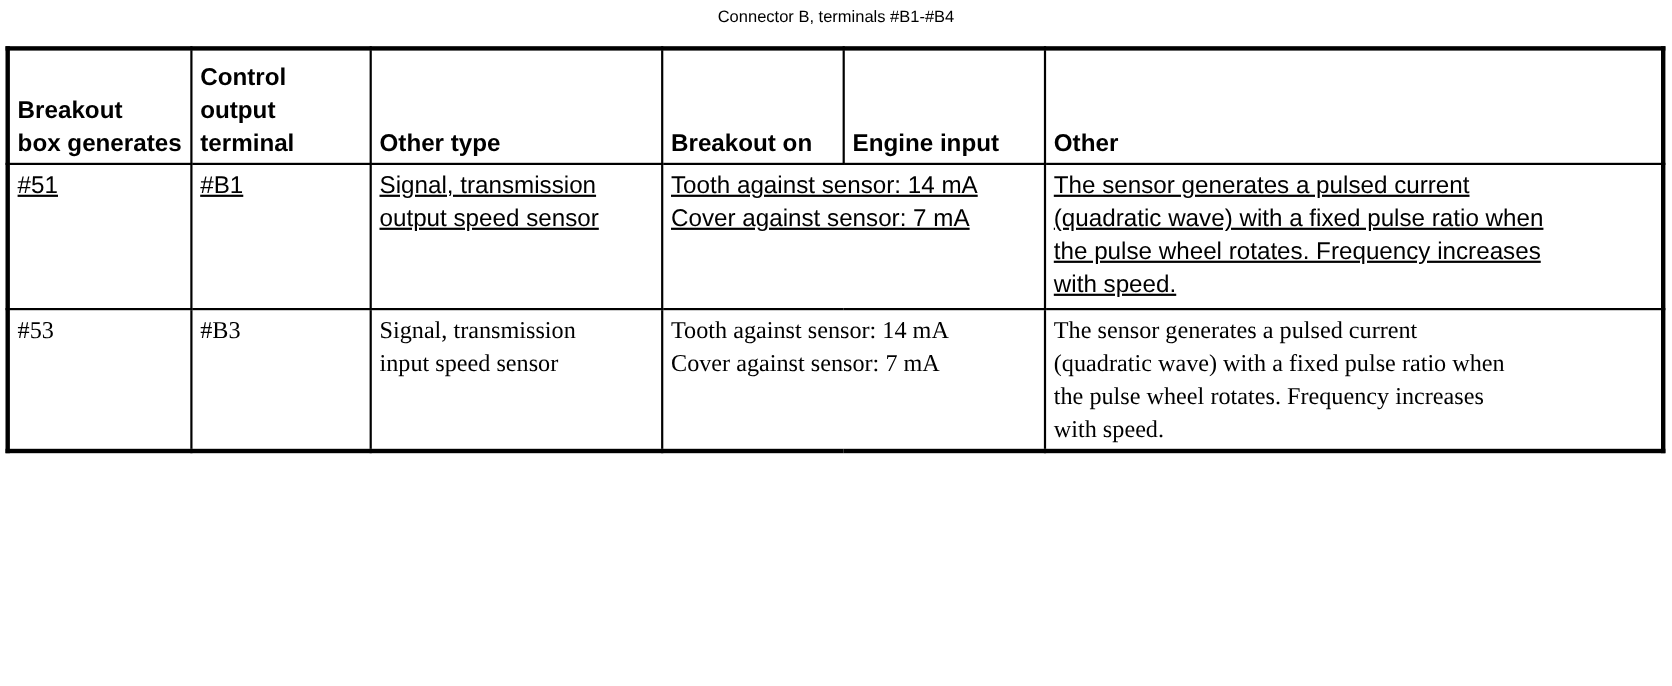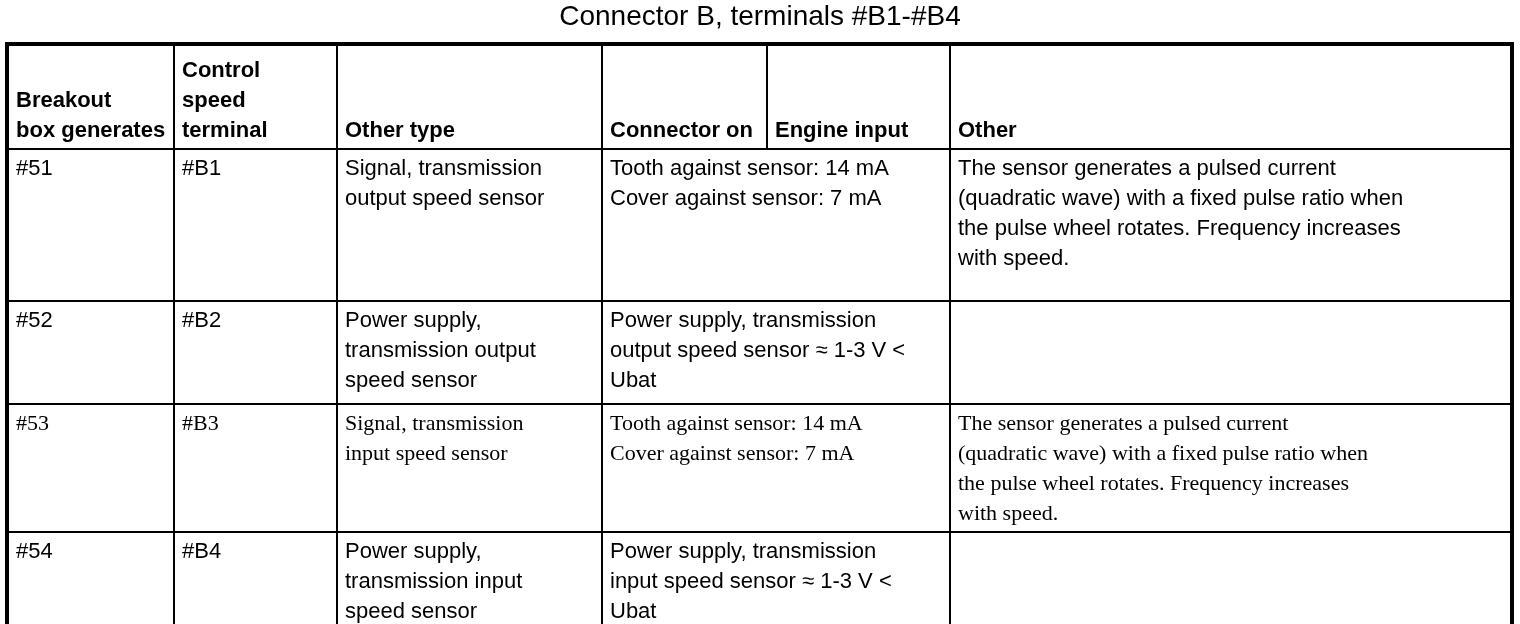--- a/index.html
+++ b/index.html
@@ -14,21 +14,21 @@
     width: 1520px;
     height: 624px;
     overflow: hidden;
   }
   .page-title {
     position: absolute;
     top: 2px;
     left: 0;
     width: 100%;
     text-align: center;
-    font-size: 28px;
+    font-size: 15px;
     line-height: 28px;
     font-weight: 400;
   }
   table.spec-table {
     position: absolute;
     left: 5px;
     top: 42px;
     width: 1505px;
     border-collapse: collapse;
     table-layout: fixed;
@@ -46,21 +46,21 @@
   }
   .spec-table th {
     font-weight: 700;
     vertical-align: bottom;
   }
   .spec-table td {
     font-weight: 400;
     vertical-align: top;
   }
   tr.hdr-row { height: 105px; }
-  tr.row-0 { height: 152px; }
+  tr.row-0 { height: 132px; text-decoration: underline; }
   tr.row-1 { height: 103px; }
   tr.row-2 { height: 125px; font-family: Liberation Serif, serif; }
   tr.row-3 { height: 103px; }
 </style>
 </head>
 <body>
 
 <div class="page-title">Connector B, terminals #B1-#B4</div>
 
 <table class="spec-table">
@@ -70,69 +70,47 @@
     <col style="width:265px">
     <col style="width:165px">
     <col style="width:183px">
     <col style="width:562px">
   </colgroup>
   <thead>
     <tr class="hdr-row">
       <th>Breakout
 box generates</th>
       <th>Control
-speed
+output
 terminal</th>
       <th>Other type</th>
-      <th>Connector on</th>
+      <th>Breakout on</th>
       <th>Engine input</th>
       <th>Other</th>
     </tr>
   </thead>
   <tbody>
     <tr class="row-0">
       <td>#51</td>
       <td>#B1</td>
       <td>Signal, transmission
 output speed sensor</td>
       <td colspan="2">Tooth against sensor: 14 mA
 Cover against sensor: 7 mA</td>
       <td>The sensor generates a pulsed current
 (quadratic wave) with a fixed pulse ratio when
 the pulse wheel rotates. Frequency increases
 with speed.</td>
     </tr>
-    <tr class="row-1">
-      <td>#52</td>
-      <td>#B2</td>
-      <td>Power supply,
-transmission output
-speed sensor</td>
-      <td colspan="2">Power supply, transmission
-output speed sensor ≈ 1-3 V &lt;
-Ubat</td>
-      <td></td>
-    </tr>
     <tr class="row-2">
       <td>#53</td>
       <td>#B3</td>
       <td>Signal, transmission
 input speed sensor</td>
       <td colspan="2">Tooth against sensor: 14 mA
 Cover against sensor: 7 mA</td>
       <td>The sensor generates a pulsed current
 (quadratic wave) with a fixed pulse ratio when
 the pulse wheel rotates. Frequency increases
 with speed.</td>
     </tr>
-    <tr class="row-3">
-      <td>#54</td>
-      <td>#B4</td>
-      <td>Power supply,
-transmission input
-speed sensor</td>
-      <td colspan="2">Power supply, transmission
-input speed sensor ≈ 1-3 V &lt;
-Ubat</td>
-      <td></td>
-    </tr>
   </tbody>
 </table>
 
 </body></html>

